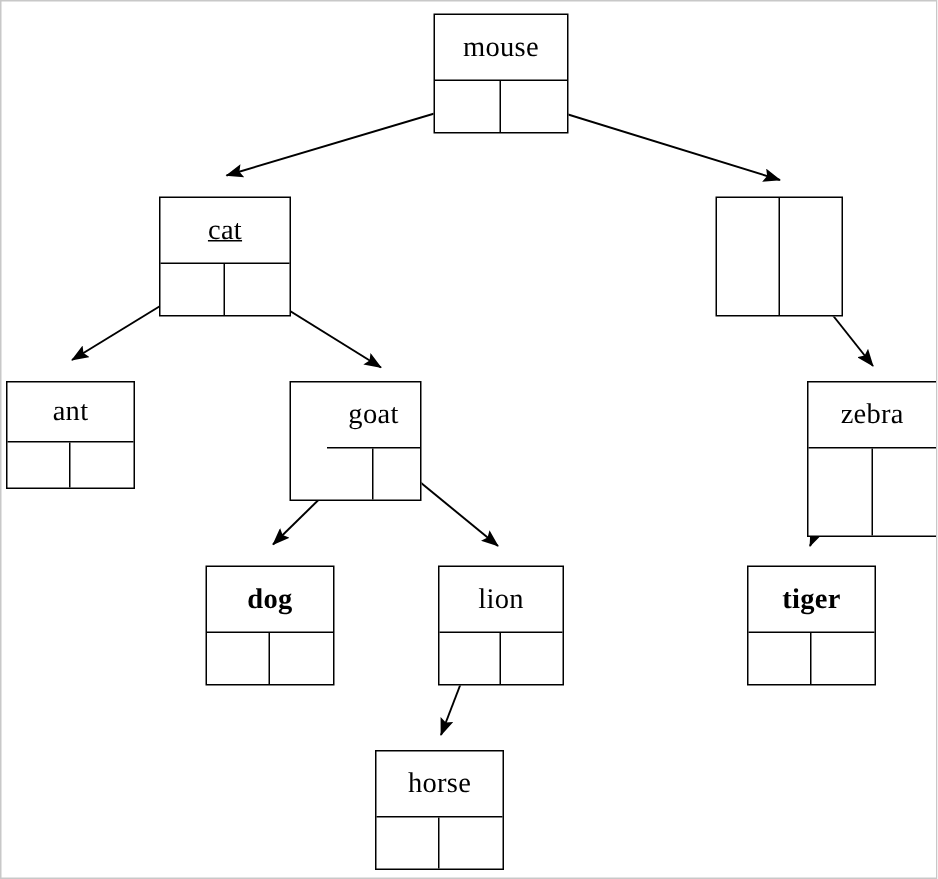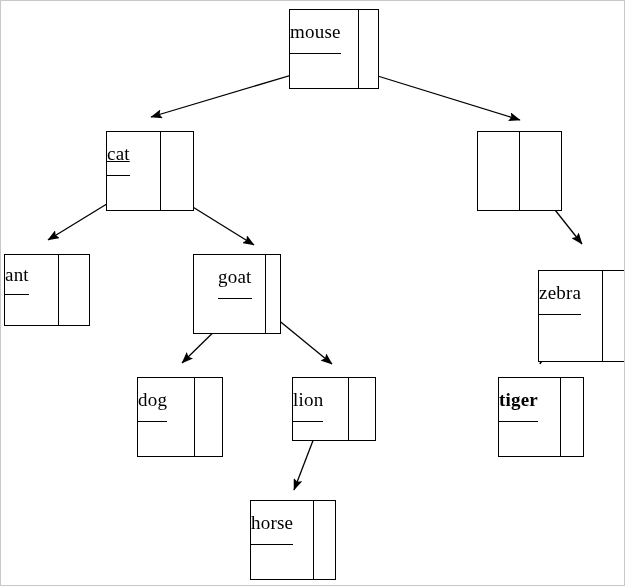--- a/index.html
+++ b/index.html
@@ -26,20 +26,21 @@
     width: 625px;
     height: 586px;
     pointer-events: none;
   }
   .node {
     position: absolute;
     box-sizing: border-box;
     border: 1.5px solid #000000;
     background: #ffffff;
     display: flex;
+    flex-direction: column;
   }
   .node-label {
     flex: 0 0 auto;
     box-sizing: border-box;
     display: flex;
     align-items: center;
     justify-content: center;
     font-size: 19px;
     color: #000000;
     border-bottom: 1.5px solid #000000;
@@ -111,35 +112,35 @@
           <div class="ptr right"></div>
         </div>
       </div>
       <div class="node" style="left: 192px; top: 253px; width: 88px; height: 80px; padding-left: 24px;">
         <div class="node-label" style="height: 44px;">goat</div>
         <div class="node-pointers">
           <div class="ptr left"></div>
           <div class="ptr right"></div>
         </div>
       </div>
-      <div class="node" style="left: 537px; top: 269px; width: 87px; height: 92px;">
+      <div class="node" style="left: 537px; top: 253px; width: 87px; height: 104px;">
         <div class="node-label" style="height: 44px;">zebra</div>
         <div class="node-pointers">
           <div class="ptr left"></div>
           <div class="ptr right"></div>
         </div>
       </div>
       <div class="node" style="left: 136px; top: 376px; width: 86px; height: 80px;">
-        <div class="node-label" style="height: 44px;">dog</div>
+        <div class="node-label" style="height: 44px; font-weight: bold;">dog</div>
         <div class="node-pointers">
           <div class="ptr left"></div>
           <div class="ptr right"></div>
         </div>
       </div>
-      <div class="node" style="left: 291px; top: 376px; width: 84px; height: 64px;">
+      <div class="node" style="left: 291px; top: 376px; width: 84px; height: 80px;">
         <div class="node-label" style="height: 44px;">lion</div>
         <div class="node-pointers">
           <div class="ptr left"></div>
           <div class="ptr right"></div>
         </div>
       </div>
       <div class="node" style="left: 497px; top: 376px; width: 86px; height: 80px;">
         <div class="node-label" style="height: 44px; font-weight: bold;">tiger</div>
         <div class="node-pointers">
           <div class="ptr left"></div>

